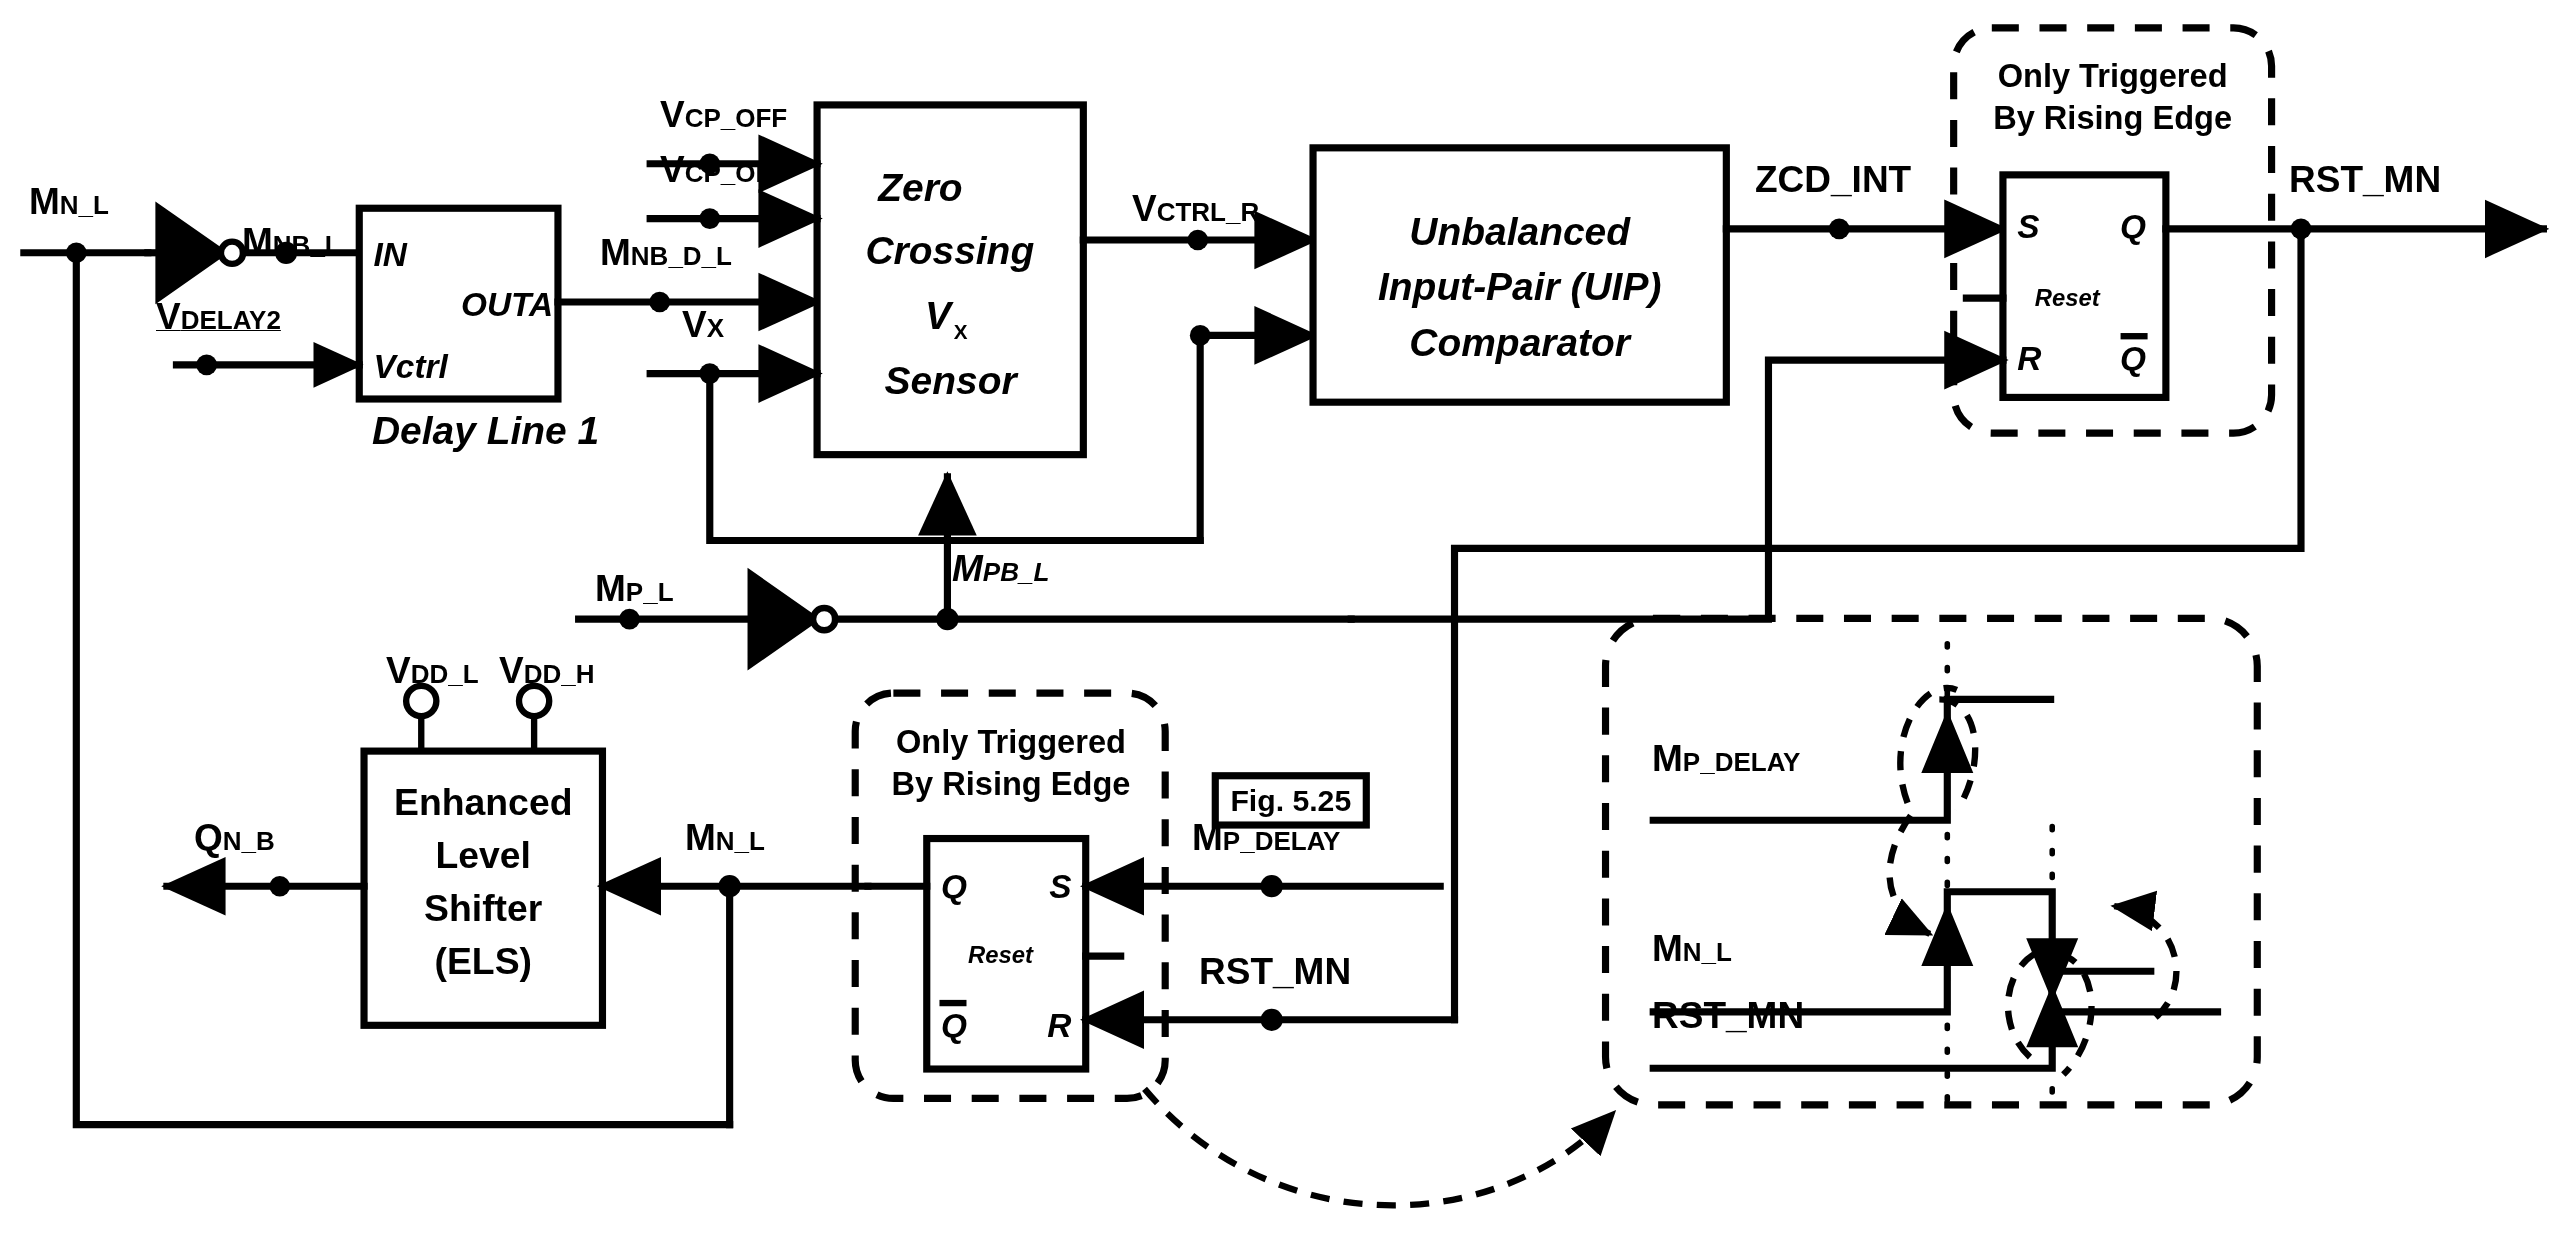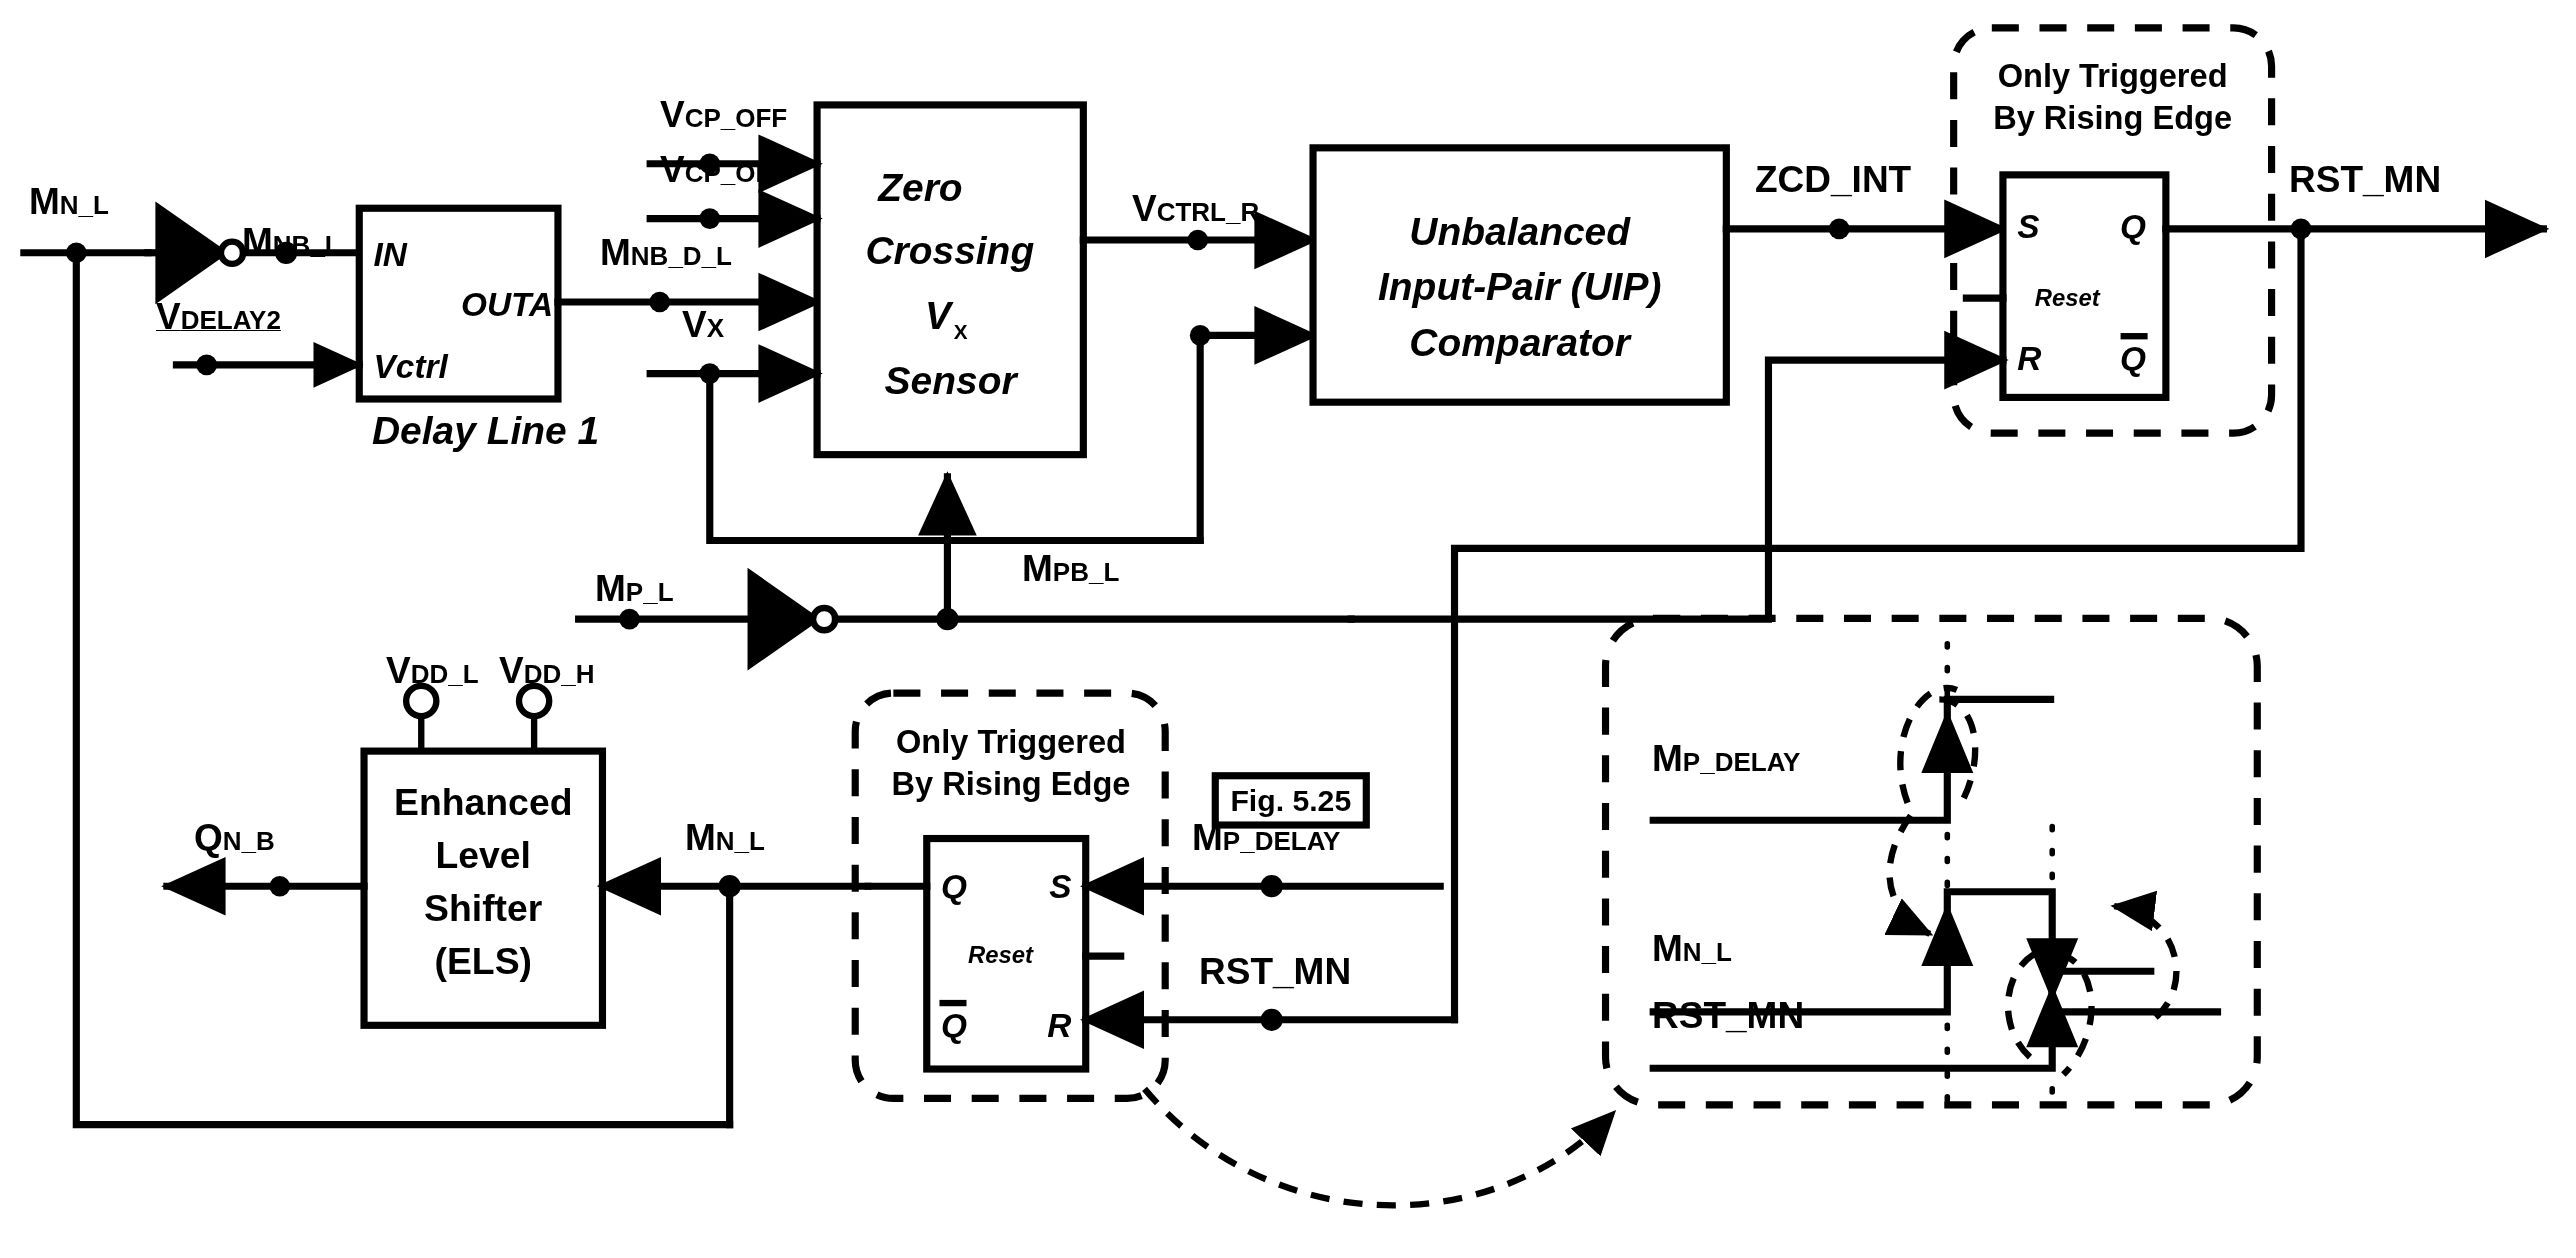--- a/index.html
+++ b/index.html
@@ -273,21 +273,21 @@
   </div>
 
   <div style="position:absolute;left:2289px;top:159px;">
     <span class="lbl">RST_MN</span><span class="lblsub"></span>
   </div>
 
   <div style="position:absolute;left:595px;top:548px;margin-top:20px;">
     <span class="lbl">M</span><span class="lblsub">P_L</span>
   </div>
 
-  <div style="position:absolute;left:1022px;top:548px;">
+  <div style="position:absolute;left:952px;top:548px;font-style:italic;">
     <span class="lbl">M</span><span class="lblsub">PB_L</span>
   </div>
 
   <div style="position:absolute;left:386px;top:650px;">
     <span class="lbl">V</span><span class="lblsub">DD_L</span>
   </div>
 
   <div style="position:absolute;left:499px;top:650px;">
     <span class="lbl">V</span><span class="lblsub">DD_H</span>
   </div>

